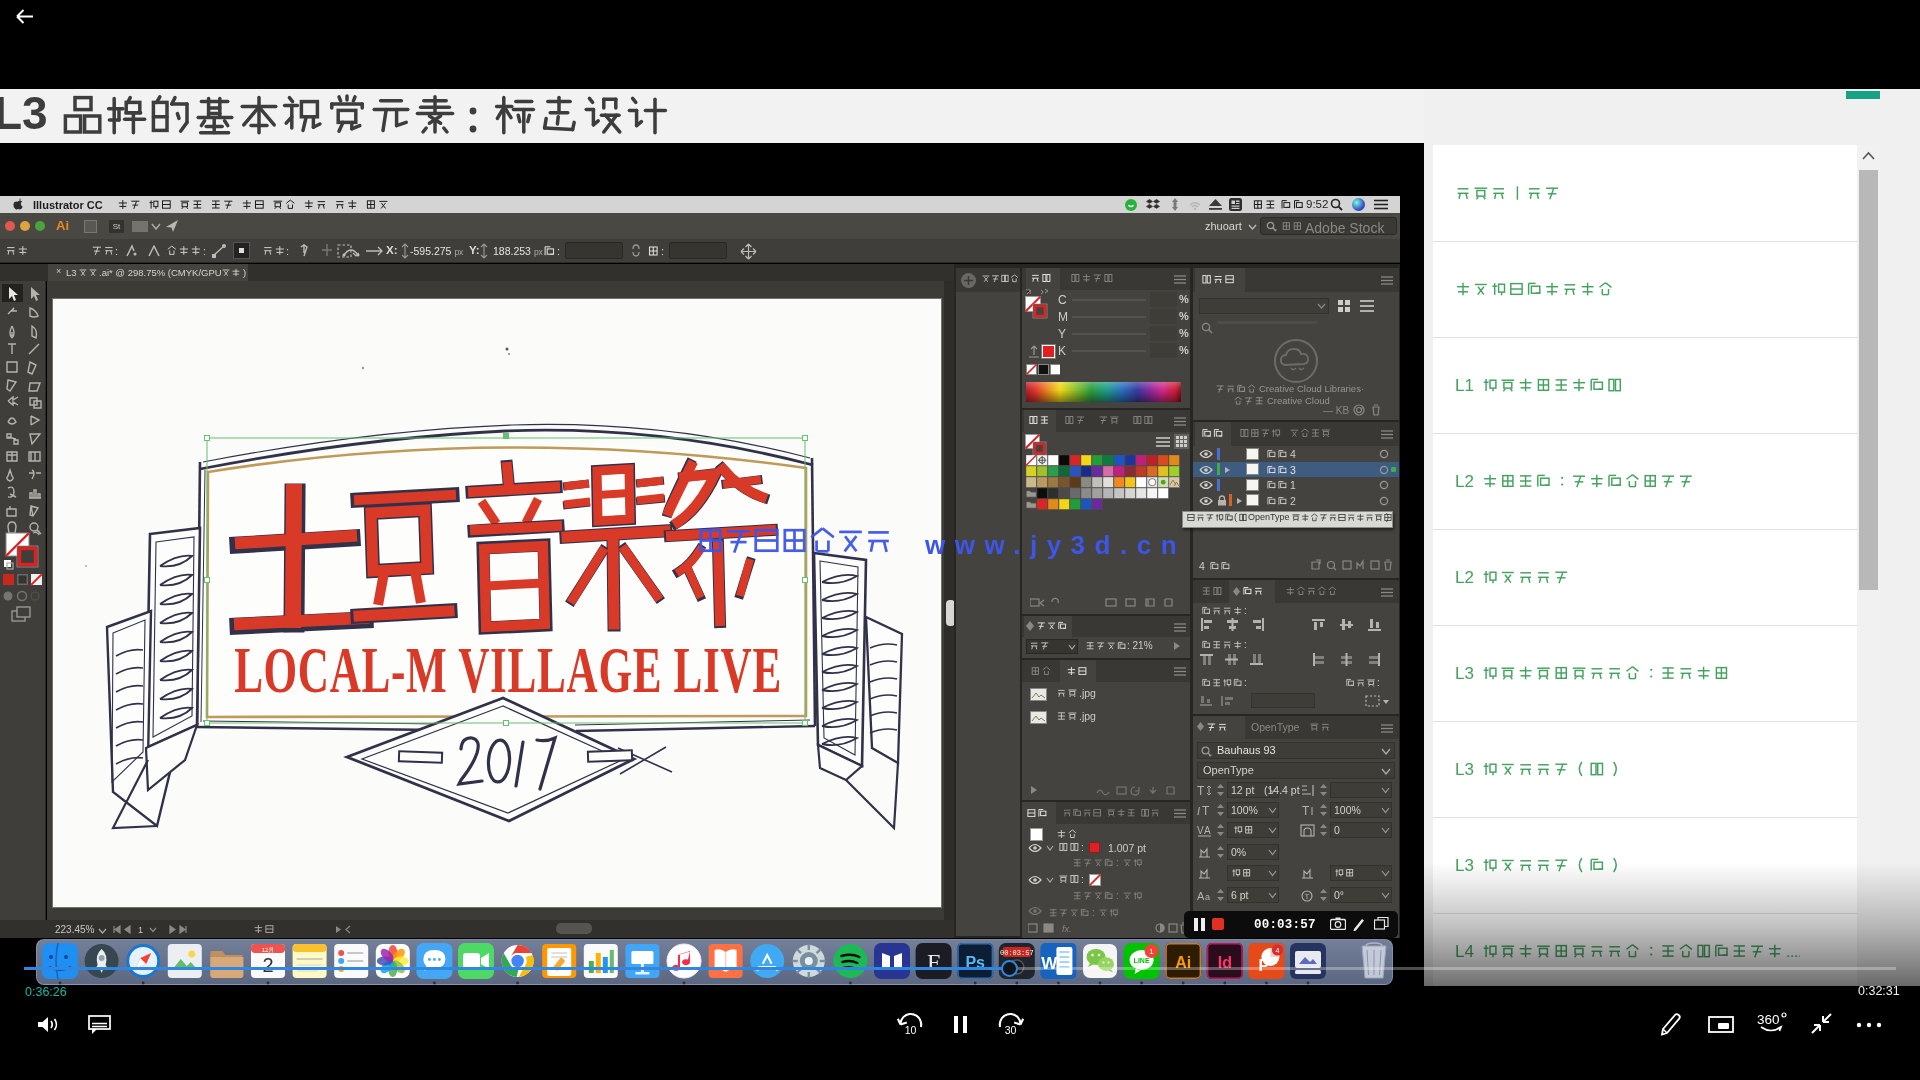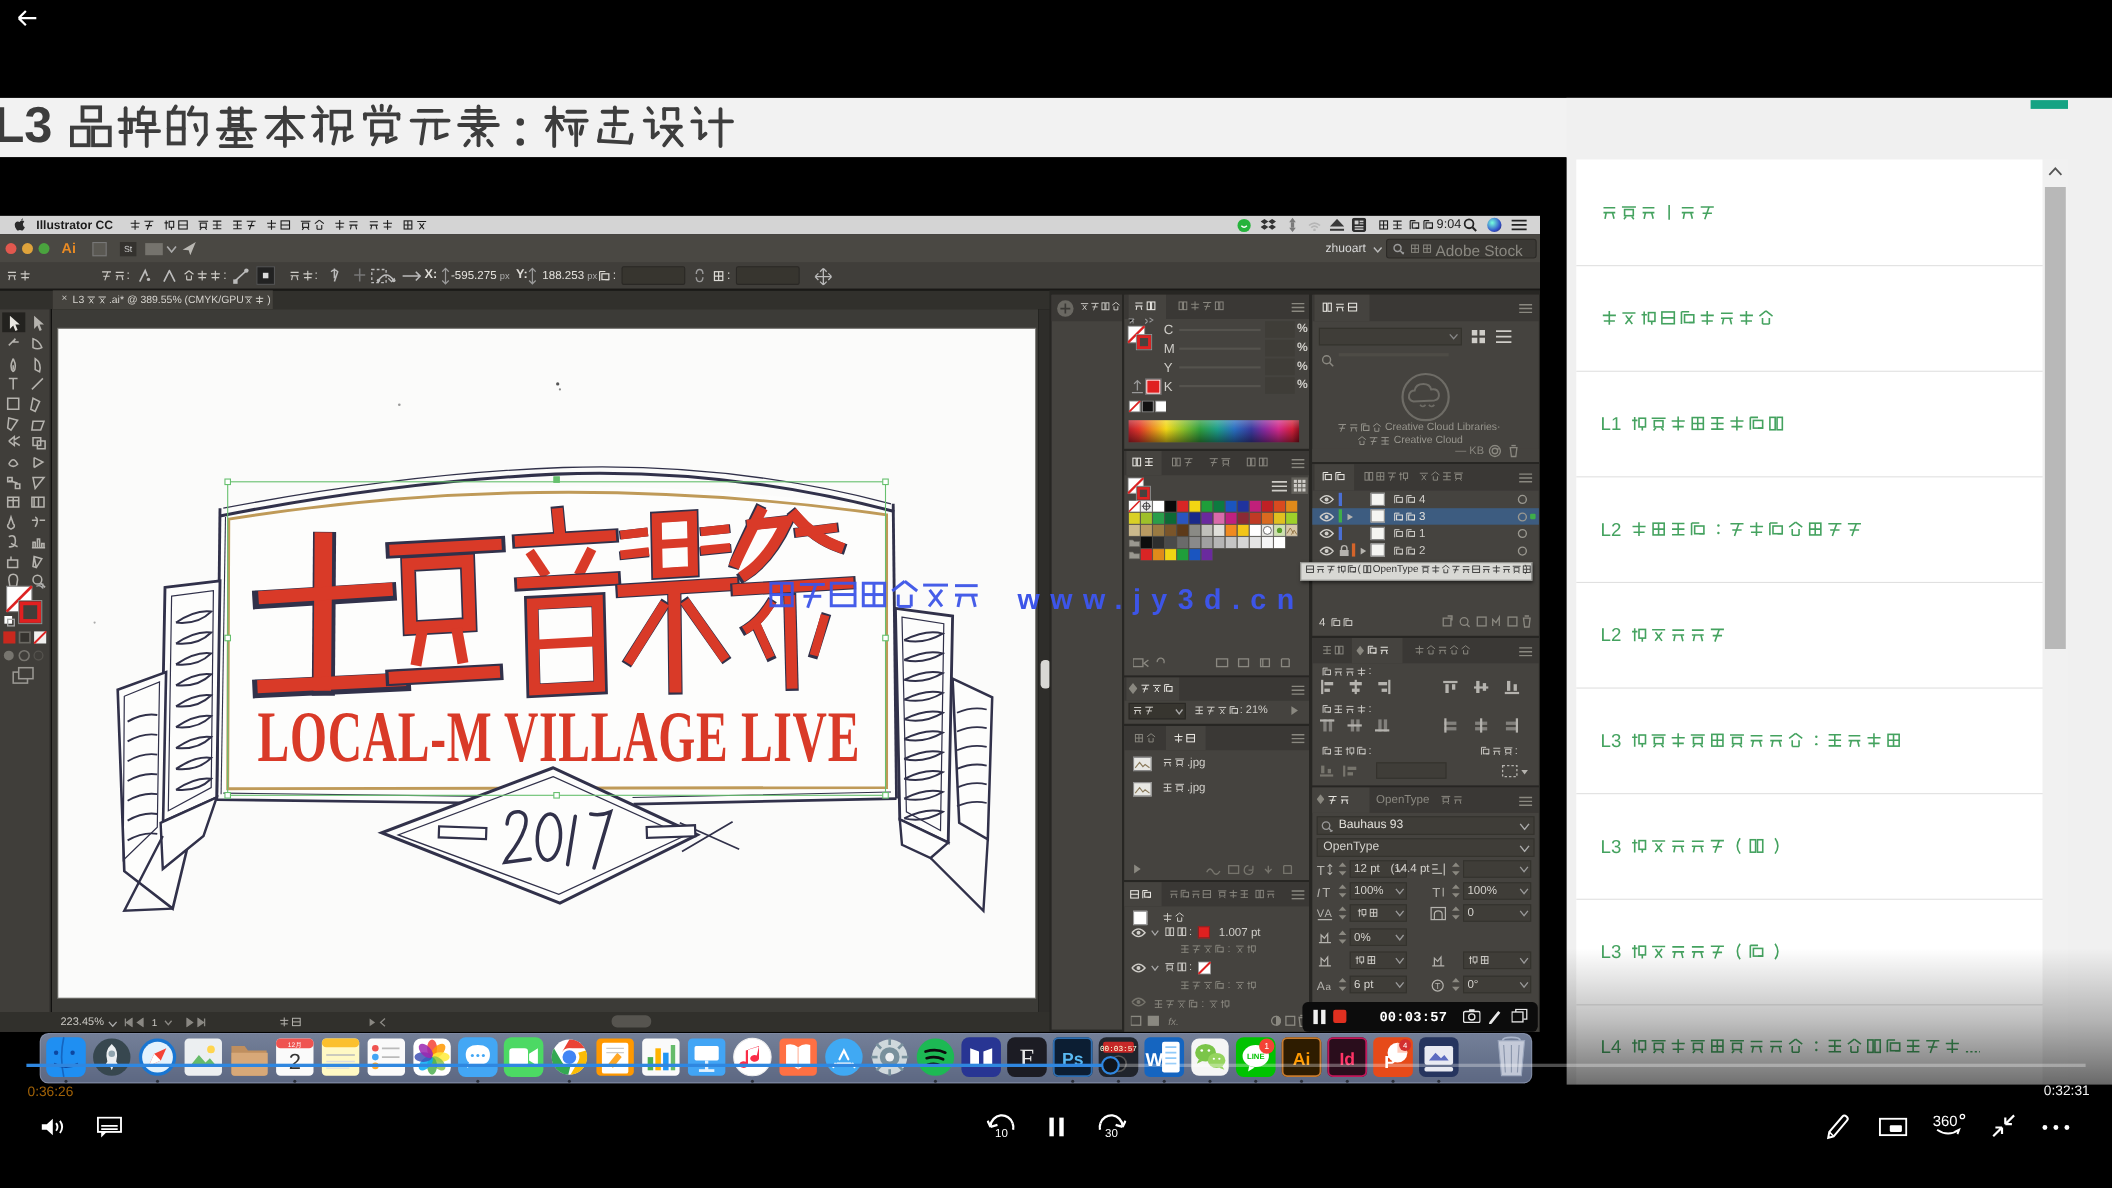--- a/index.html
+++ b/index.html
@@ -579,21 +579,21 @@
 <svg style="position:absolute;left:1280px;top:199px;" width="27" height="15">
     <line x1="2.0" y1="1.6" x2="2.0" y2="9.4" stroke="#1c1c1c" stroke-width="1.00"></line>
     <line x1="2.0" y1="1.6" x2="6.8" y2="1.6" stroke="#1c1c1c" stroke-width="1.00"></line>
     <rect x="3.9" y="3.6" width="5.8" height="4.8" fill="none" stroke="#1c1c1c" stroke-width="1.00"></rect>
     <line x1="6.8" y1="8.4" x2="9.9" y2="8.4" stroke="#1c1c1c" stroke-width="1.00"></line>
     <line x1="14.5" y1="1.6" x2="14.5" y2="9.4" stroke="#1c1c1c" stroke-width="1.00"></line>
     <line x1="14.5" y1="1.6" x2="19.3" y2="1.6" stroke="#1c1c1c" stroke-width="1.00"></line>
     <rect x="16.4" y="3.6" width="5.8" height="4.8" fill="none" stroke="#1c1c1c" stroke-width="1.00"></rect>
     <line x1="19.3" y1="8.4" x2="22.4" y2="8.4" stroke="#1c1c1c" stroke-width="1.00"></line>
   </svg>
-<div class="abs" style="left:1306px;top:198px;font-size:11.5px;color:#1c1c1c">9:04</div>
+<div class="abs" style="left:1306px;top:198px;font-size:11.5px;color:#1c1c1c">9:52</div>
 <svg class="abs" style="left:1330px;top:198px" width="13" height="13">
     <circle cx="5.5" cy="5.5" r="4" stroke="#222" stroke-width="1.6" fill="none"></circle>
     <line x1="8.6" y1="8.6" x2="12" y2="12" stroke="#222" stroke-width="1.8"></line>
   </svg>
 <div class="abs" style="left:1352px;top:198px;width:13px;height:13px;border-radius:7px;background:radial-gradient(circle at 35% 35%,#7fd,#35c 60%,#214)"></div>
 <svg class="abs" style="left:1374px;top:199px" width="14" height="11">
     <g stroke="#222" stroke-width="1.6">
       <line x1="0" y1="1.5" x2="14" y2="1.5"></line>
       <line x1="0" y1="5.5" x2="14" y2="5.5"></line>
       <line x1="0" y1="9.5" x2="14" y2="9.5"></line>
@@ -744,21 +744,21 @@
 <div class="abs" style="left:56px;top:266px;font-size:9px;color:#c5c3be">×</div>
 <div class="abs" style="left:66px;top:267px;font-size:9.5px;color:#d5d3ce">L3</div>
 <svg style="position:absolute;left:78px;top:268px;" width="22" height="13">
     <line x1="1.6" y1="2.0" x2="8.3" y2="2.0" stroke="#d5d3ce" stroke-width="0.90"></line>
     <line x1="3.4" y1="3.2" x2="6.7" y2="7.7" stroke="#d5d3ce" stroke-width="0.90"></line>
     <line x1="6.7" y1="3.2" x2="3.2" y2="7.7" stroke="#d5d3ce" stroke-width="0.90"></line>
     <line x1="11.6" y1="2.0" x2="18.3" y2="2.0" stroke="#d5d3ce" stroke-width="0.90"></line>
     <line x1="13.4" y1="3.2" x2="16.7" y2="7.7" stroke="#d5d3ce" stroke-width="0.90"></line>
     <line x1="16.7" y1="3.2" x2="13.2" y2="7.7" stroke="#d5d3ce" stroke-width="0.90"></line>
   </svg>
-<div class="abs" style="left:99px;top:267px;font-size:9.5px;color:#d5d3ce">.ai* @ 389.55% (CMYK/GPU </div>
+<div class="abs" style="left:99px;top:267px;font-size:9.5px;color:#d5d3ce">.ai* @ 298.75% (CMYK/GPU </div>
 <svg style="position:absolute;left:221px;top:268px;" width="22" height="13">
     <line x1="1.6" y1="2.0" x2="8.3" y2="2.0" stroke="#d5d3ce" stroke-width="0.90"></line>
     <line x1="3.4" y1="3.2" x2="6.7" y2="7.7" stroke="#d5d3ce" stroke-width="0.90"></line>
     <line x1="6.7" y1="3.2" x2="3.2" y2="7.7" stroke="#d5d3ce" stroke-width="0.90"></line>
     <line x1="15.0" y1="0.9" x2="15.0" y2="8.1" stroke="#d5d3ce" stroke-width="0.90"></line>
     <line x1="11.6" y1="3.2" x2="18.3" y2="3.2" stroke="#d5d3ce" stroke-width="0.90"></line>
     <line x1="12.1" y1="6.1" x2="17.8" y2="6.1" stroke="#d5d3ce" stroke-width="0.90"></line>
   </svg>
 <div class="abs" style="left:243px;top:267px;font-size:9.5px;color:#d5d3ce">)</div>
 <div class="abs" style="left:0;top:281px;width:46px;height:657px;background:#403e3a;border-right:1px solid #2e2d2a"></div>
@@ -2599,21 +2599,21 @@
       <circle cx="1105.6000000000001" cy="44" r="1.4" fill="#2a2f3a"></circle>
       <circle cx="1147.2" cy="44" r="1.4" fill="#2a2f3a"></circle>
       <circle cx="1188.8" cy="44" r="1.4" fill="#2a2f3a"></circle>
       <circle cx="1230.4" cy="44" r="1.4" fill="#2a2f3a"></circle>
       <circle cx="1272.0" cy="44" r="1.4" fill="#2a2f3a"></circle>
     </svg>
 <div class="abs" style="left:0;top:986px;width:1920px;height:94px;background:#000"></div>
 <div class="abs" style="left:24px;top:967px;width:986px;height:3px;background:#2f87e0;z-index:60"></div>
 <div class="abs" style="left:1010px;top:967px;width:886px;height:3px;background:rgba(255,255,255,0.30);z-index:60"></div>
 <div class="abs" style="left:1001px;top:960px;width:17px;height:17px;border-radius:50%;background:#10151c;border:2.5px solid #2f87e0;z-index:61"></div>
-<div class="abs" style="left:25px;top:985px;font-size:12.5px;color:#a16207;z-index:62">0:36:26</div>
+<div class="abs" style="left:25px;top:985px;font-size:12.5px;color:#14b8a6;z-index:62">0:36:26</div>
 <div class="abs" style="left:1858px;top:984px;font-size:12.5px;color:#f0f0f0;z-index:62">0:32:31</div>
 <svg class="abs" style="left:37px;top:1015px;z-index:62" width="23" height="19">
 <path d="M1 7 h4.5 L11 2 v15 L5.5 12 H1 z" fill="#fff"></path>
 <path d="M14 6 q2.5 3.5 0 7 M17.5 4 q4 5.5 0 11" stroke="#fff" stroke-width="1.7" fill="none"></path>
     </svg>
 <svg class="abs" style="left:88px;top:1015px;z-index:62" width="23" height="20">
 <rect x="1" y="1" width="21" height="13" fill="none" stroke="#fff" stroke-width="1.7"></rect>
 <path d="M4 14 v5 l5-5" fill="#fff"></path>
 <line x1="4" y1="8.5" x2="19" y2="8.5" stroke="#fff" stroke-width="1.5"></line>
 <line x1="4" y1="11.5" x2="19" y2="11.5" stroke="#fff" stroke-width="1.5"></line>

